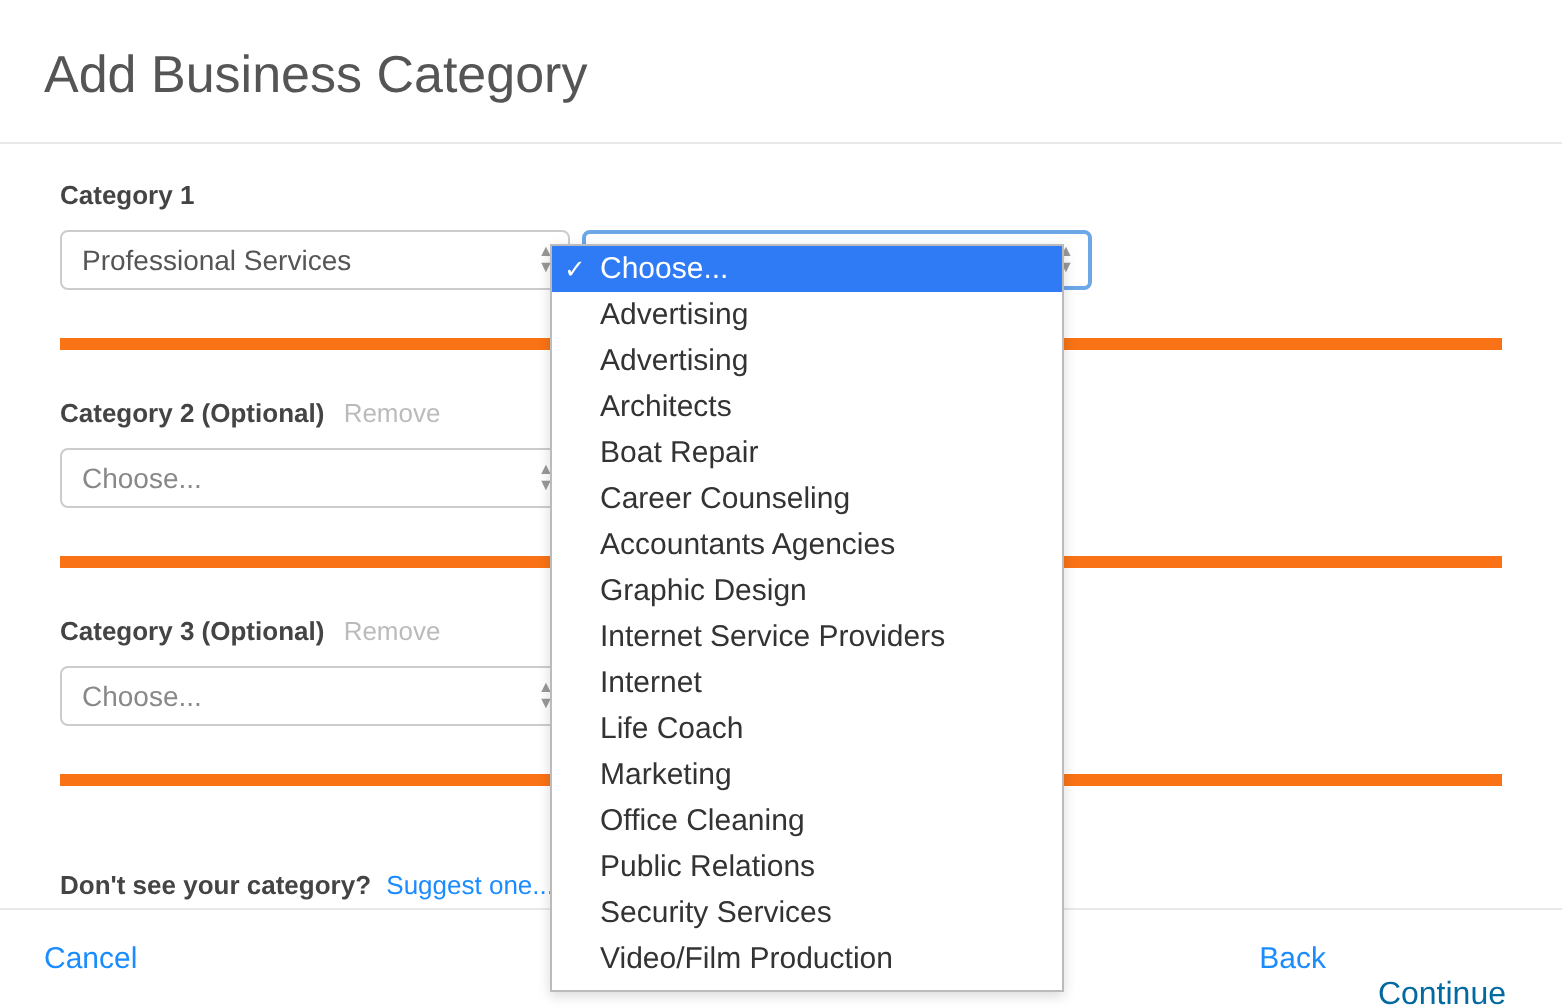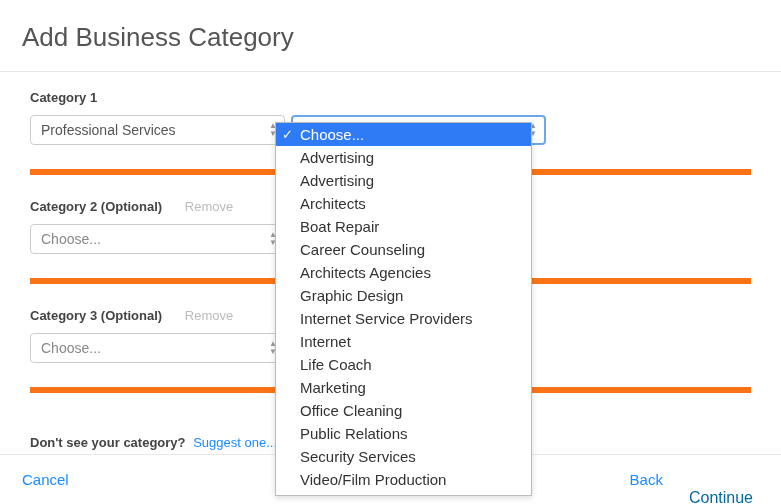--- a/index.html
+++ b/index.html
@@ -35,21 +35,21 @@
       margin-bottom: 10px;
       font-size: 13px;
       color: #555;
     }
     .cat-label-row .label {
       font-weight: 600;
       color: #444;
     }
     .cat-label-row .remove {
       color: #bbb;
-      margin-left: 19px;
+      margin-left: 6px;
       font-weight: 400;
     }
     .select-row {
       display: flex;
       gap: 6px;
     }
     .faux-select {
       width: 255px;
       height: 30px;
       border: 1px solid #ccc;
@@ -218,21 +218,21 @@
 
 </div>
 
 <div class="dropdown">
   <div class="opt selected">Choose...</div>
   <div class="opt">Advertising</div>
   <div class="opt">Advertising</div>
   <div class="opt">Architects</div>
   <div class="opt">Boat Repair</div>
   <div class="opt">Career Counseling</div>
-  <div class="opt">Architects Agencies</div>
+  <div class="opt">Accountants Agencies</div>
   <div class="opt">Graphic Design</div>
   <div class="opt">Internet Service Providers</div>
   <div class="opt">Internet</div>
   <div class="opt">Life Coach</div>
   <div class="opt">Marketing</div>
   <div class="opt">Office Cleaning</div>
   <div class="opt">Public Relations</div>
   <div class="opt">Security Services</div>
   <div class="opt">Video/Film Production</div>
 

